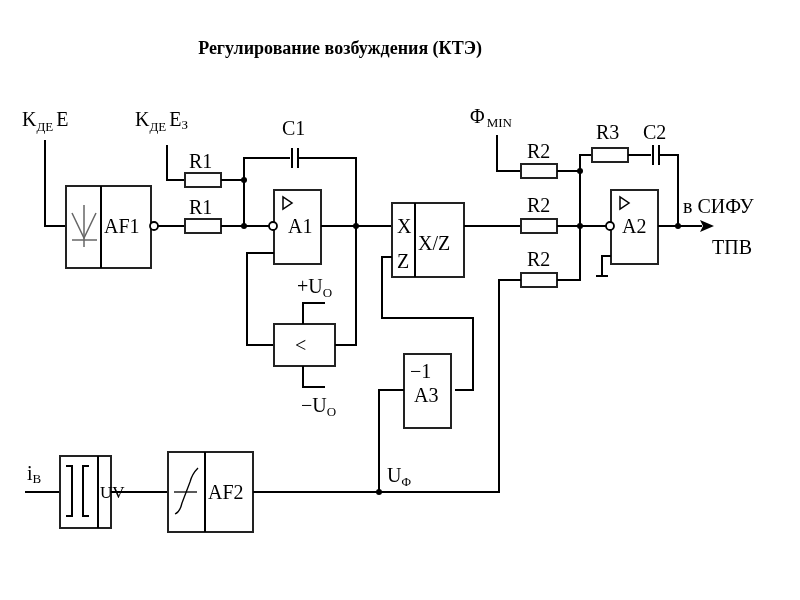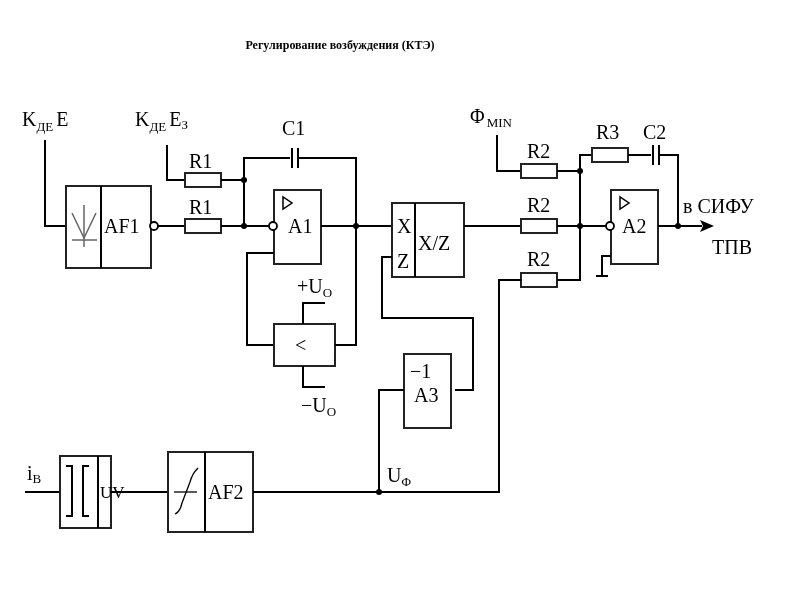--- a/index.html
+++ b/index.html
@@ -1,19 +1,19 @@
 <!DOCTYPE html>
 <html><head>
 <meta charset="utf-8">
 <style>
   html, body { margin: 0; padding: 0; background: #ffffff; }
   body { width: 800px; height: 600px; position: relative; overflow: hidden; }
   #title {
     position: absolute; left: 0; top: 38px; width: 680px; text-align: center;
-    font-family: "Liberation Serif", serif; font-weight: bold; font-size: 12px; color: #000;
+    font-family: "Liberation Serif", serif; font-weight: bold; font-size: 18px; color: #000;
   }
   svg { position: absolute; left: 0; top: 0; }
   .w { stroke: #000; stroke-width: 2; fill: none; }
   .box { stroke: #222; stroke-width: 2; fill: #fff; }
   .t { font-family: "Liberation Serif", serif; font-size: 20px; fill: #000; }
   .ts { font-family: "Liberation Serif", serif; font-size: 13px; fill: #000; }
   .tm { font-family: "Liberation Serif", serif; font-size: 17px; fill: #000; }
   .dot { fill: #000; }
 </style>
 </head>

